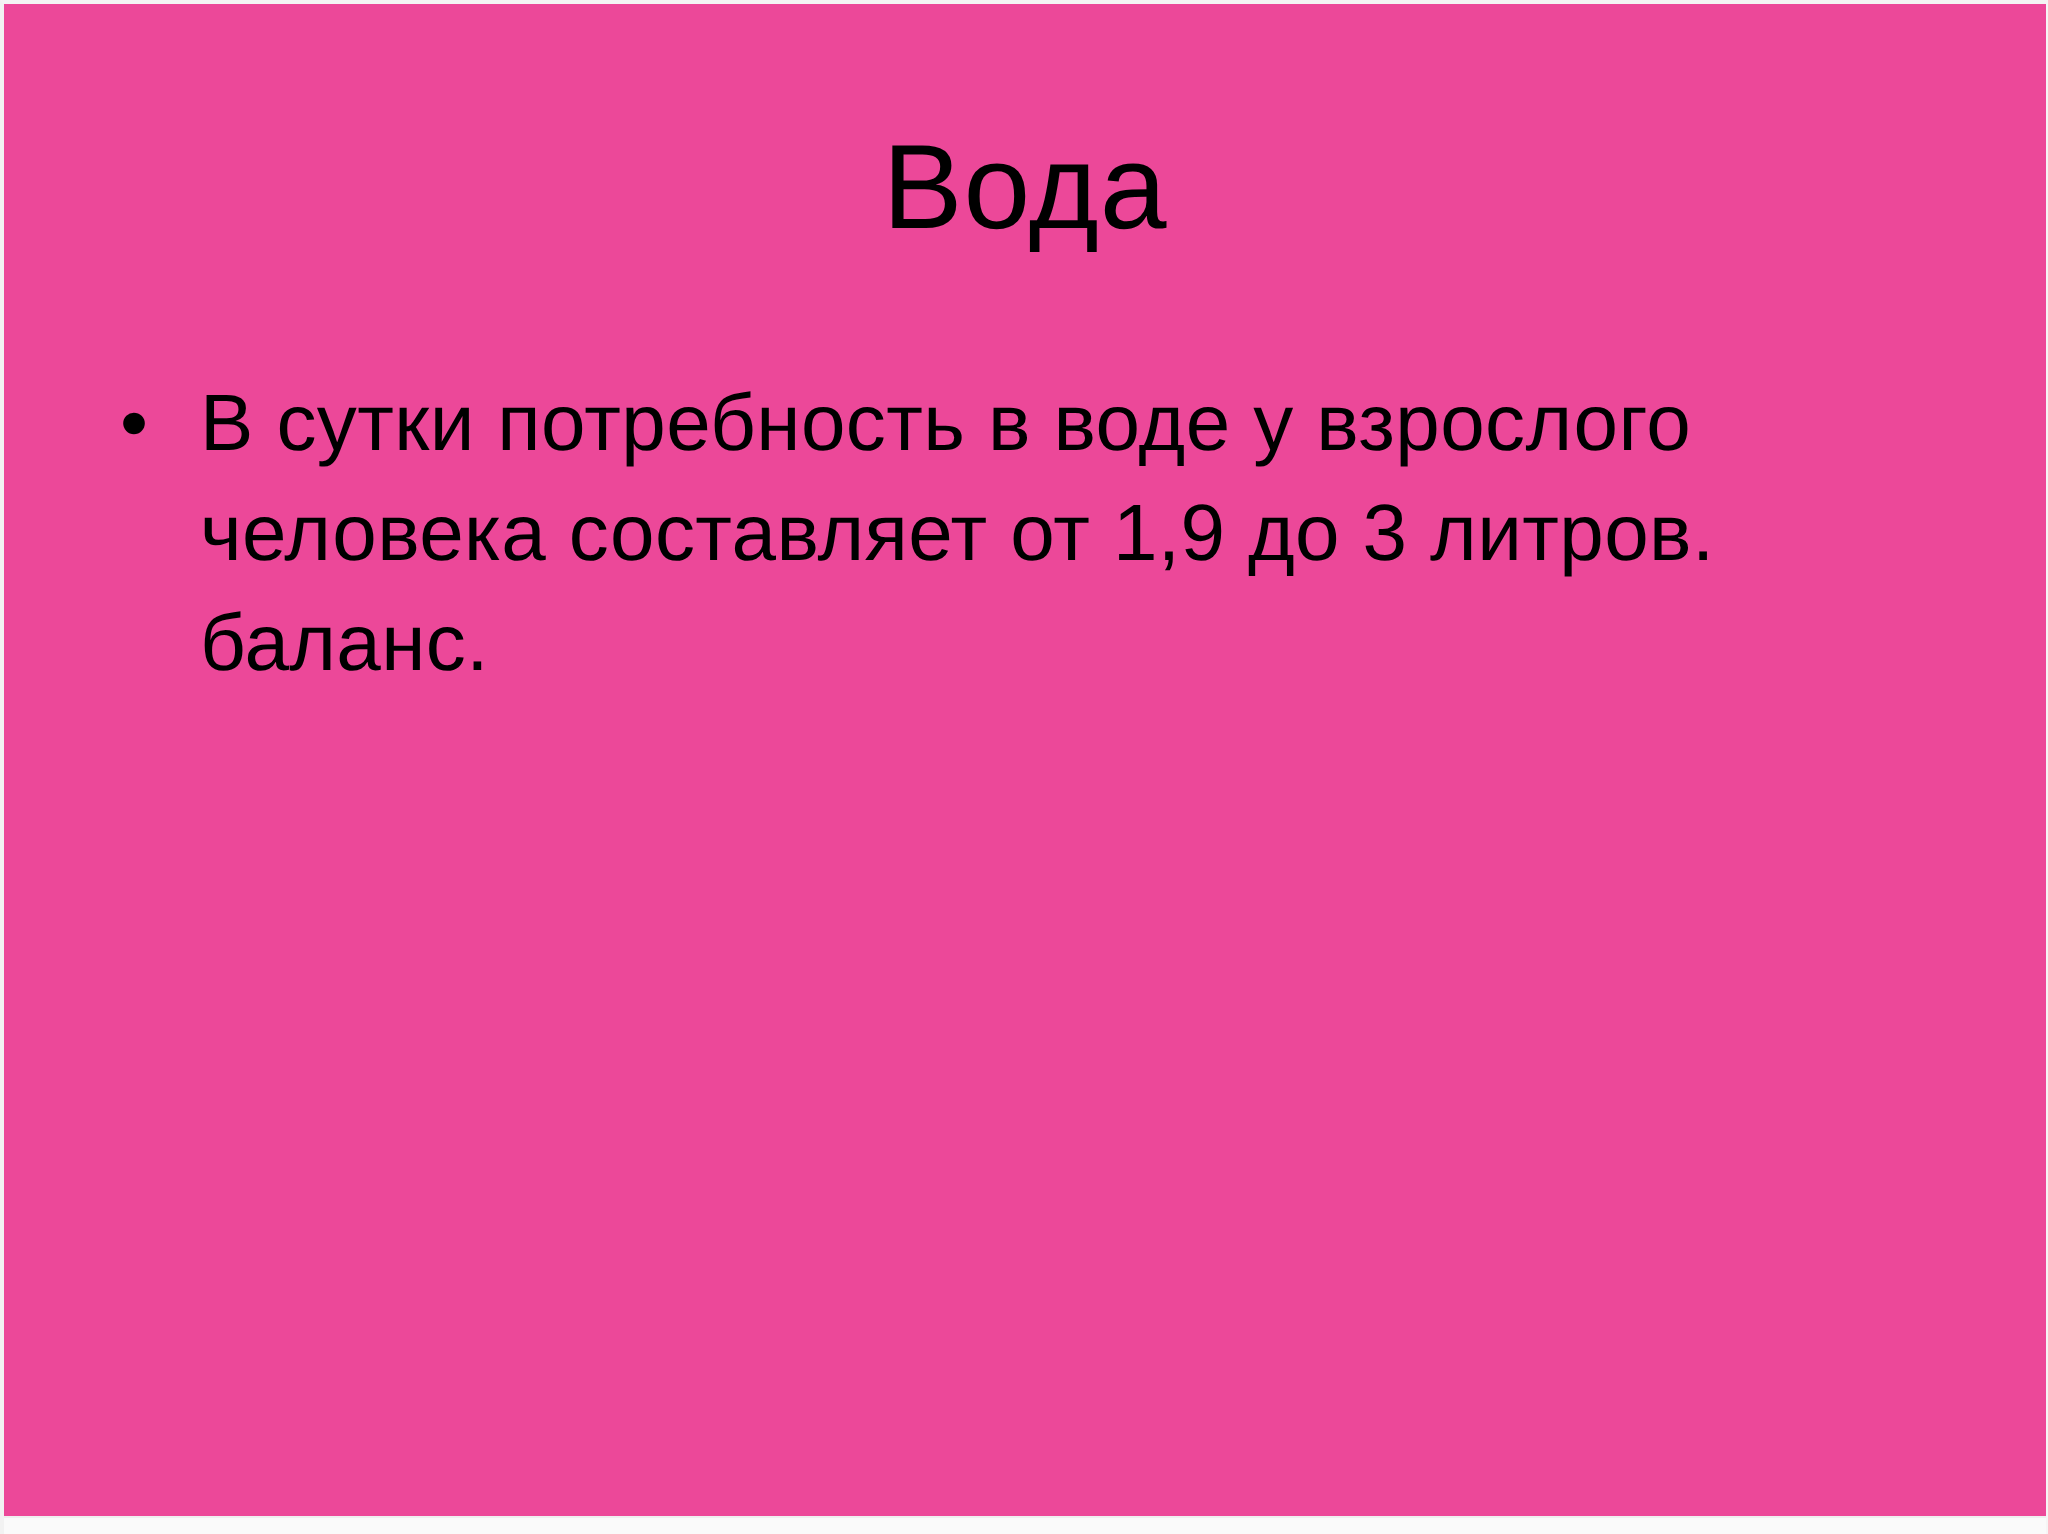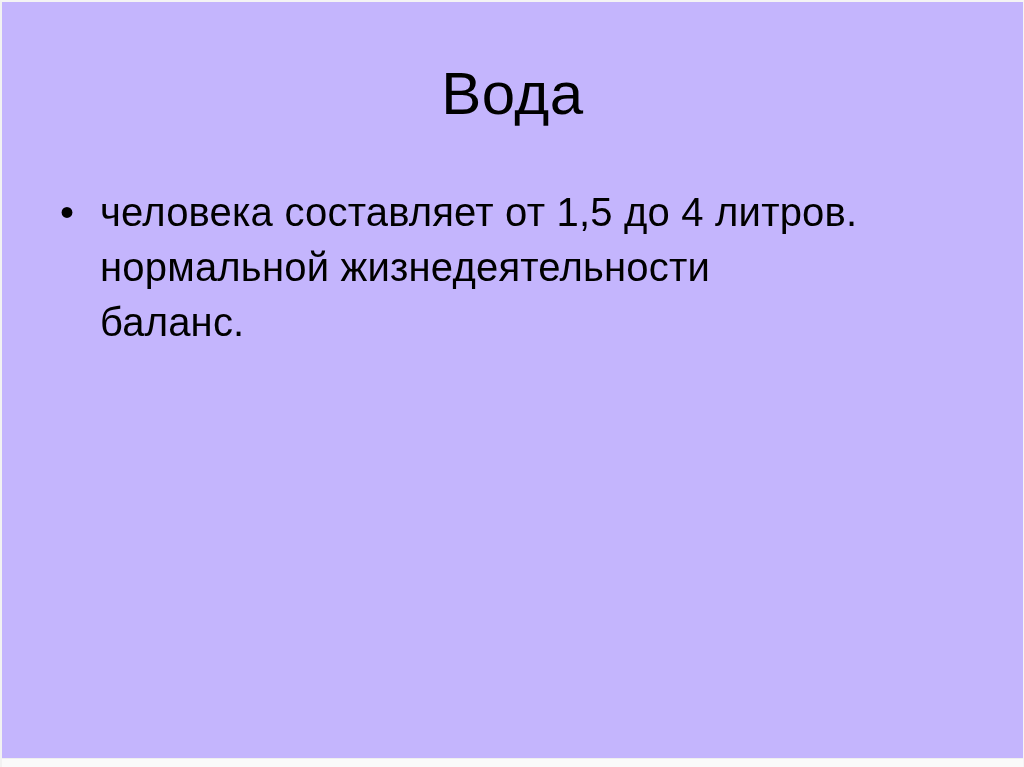--- a/index.html
+++ b/index.html
@@ -4,21 +4,21 @@
 <style>
   html, body {
     margin: 0;
     padding: 0;
     background: #ffffff;
   }
   .slide {
     position: relative;
     width: 1024px;
     height: 767px;
-    background: #c4b5fd;
+    background: #ec4899;
     box-sizing: border-box;
     border-top: 2px solid #f4f4f4;
     border-left: 2px solid #f2f2f2;
     border-right: 1px solid #f5f5f5;
     overflow: hidden;
     font-family: "Liberation Sans", "DejaVu Sans", sans-serif;
     color: #000000;
   }
   .slide-title {
     position: absolute;
@@ -71,20 +71,20 @@
 </style>
 </head>
 <body>
 
 <div class="slide">
   <h1 class="slide-title">Вода</h1>
 
   <div class="bullet-item">
     <span class="bullet-marker">•</span>
     <div class="bullet-text">
-      <div class="text-line">человека составляет от 1,5 до 4 литров.</div>
-      <div class="text-line">нормальной жизнедеятельности</div>
+      <div class="text-line">В сутки потребность в воде у взрослого</div>
+      <div class="text-line">человека составляет от 1,9 до 3 литров.</div>
       <div class="text-line">баланс.</div>
     </div>
   </div>
 
   <div class="bottom-strip"></div>
 </div>
 
 </body></html>

